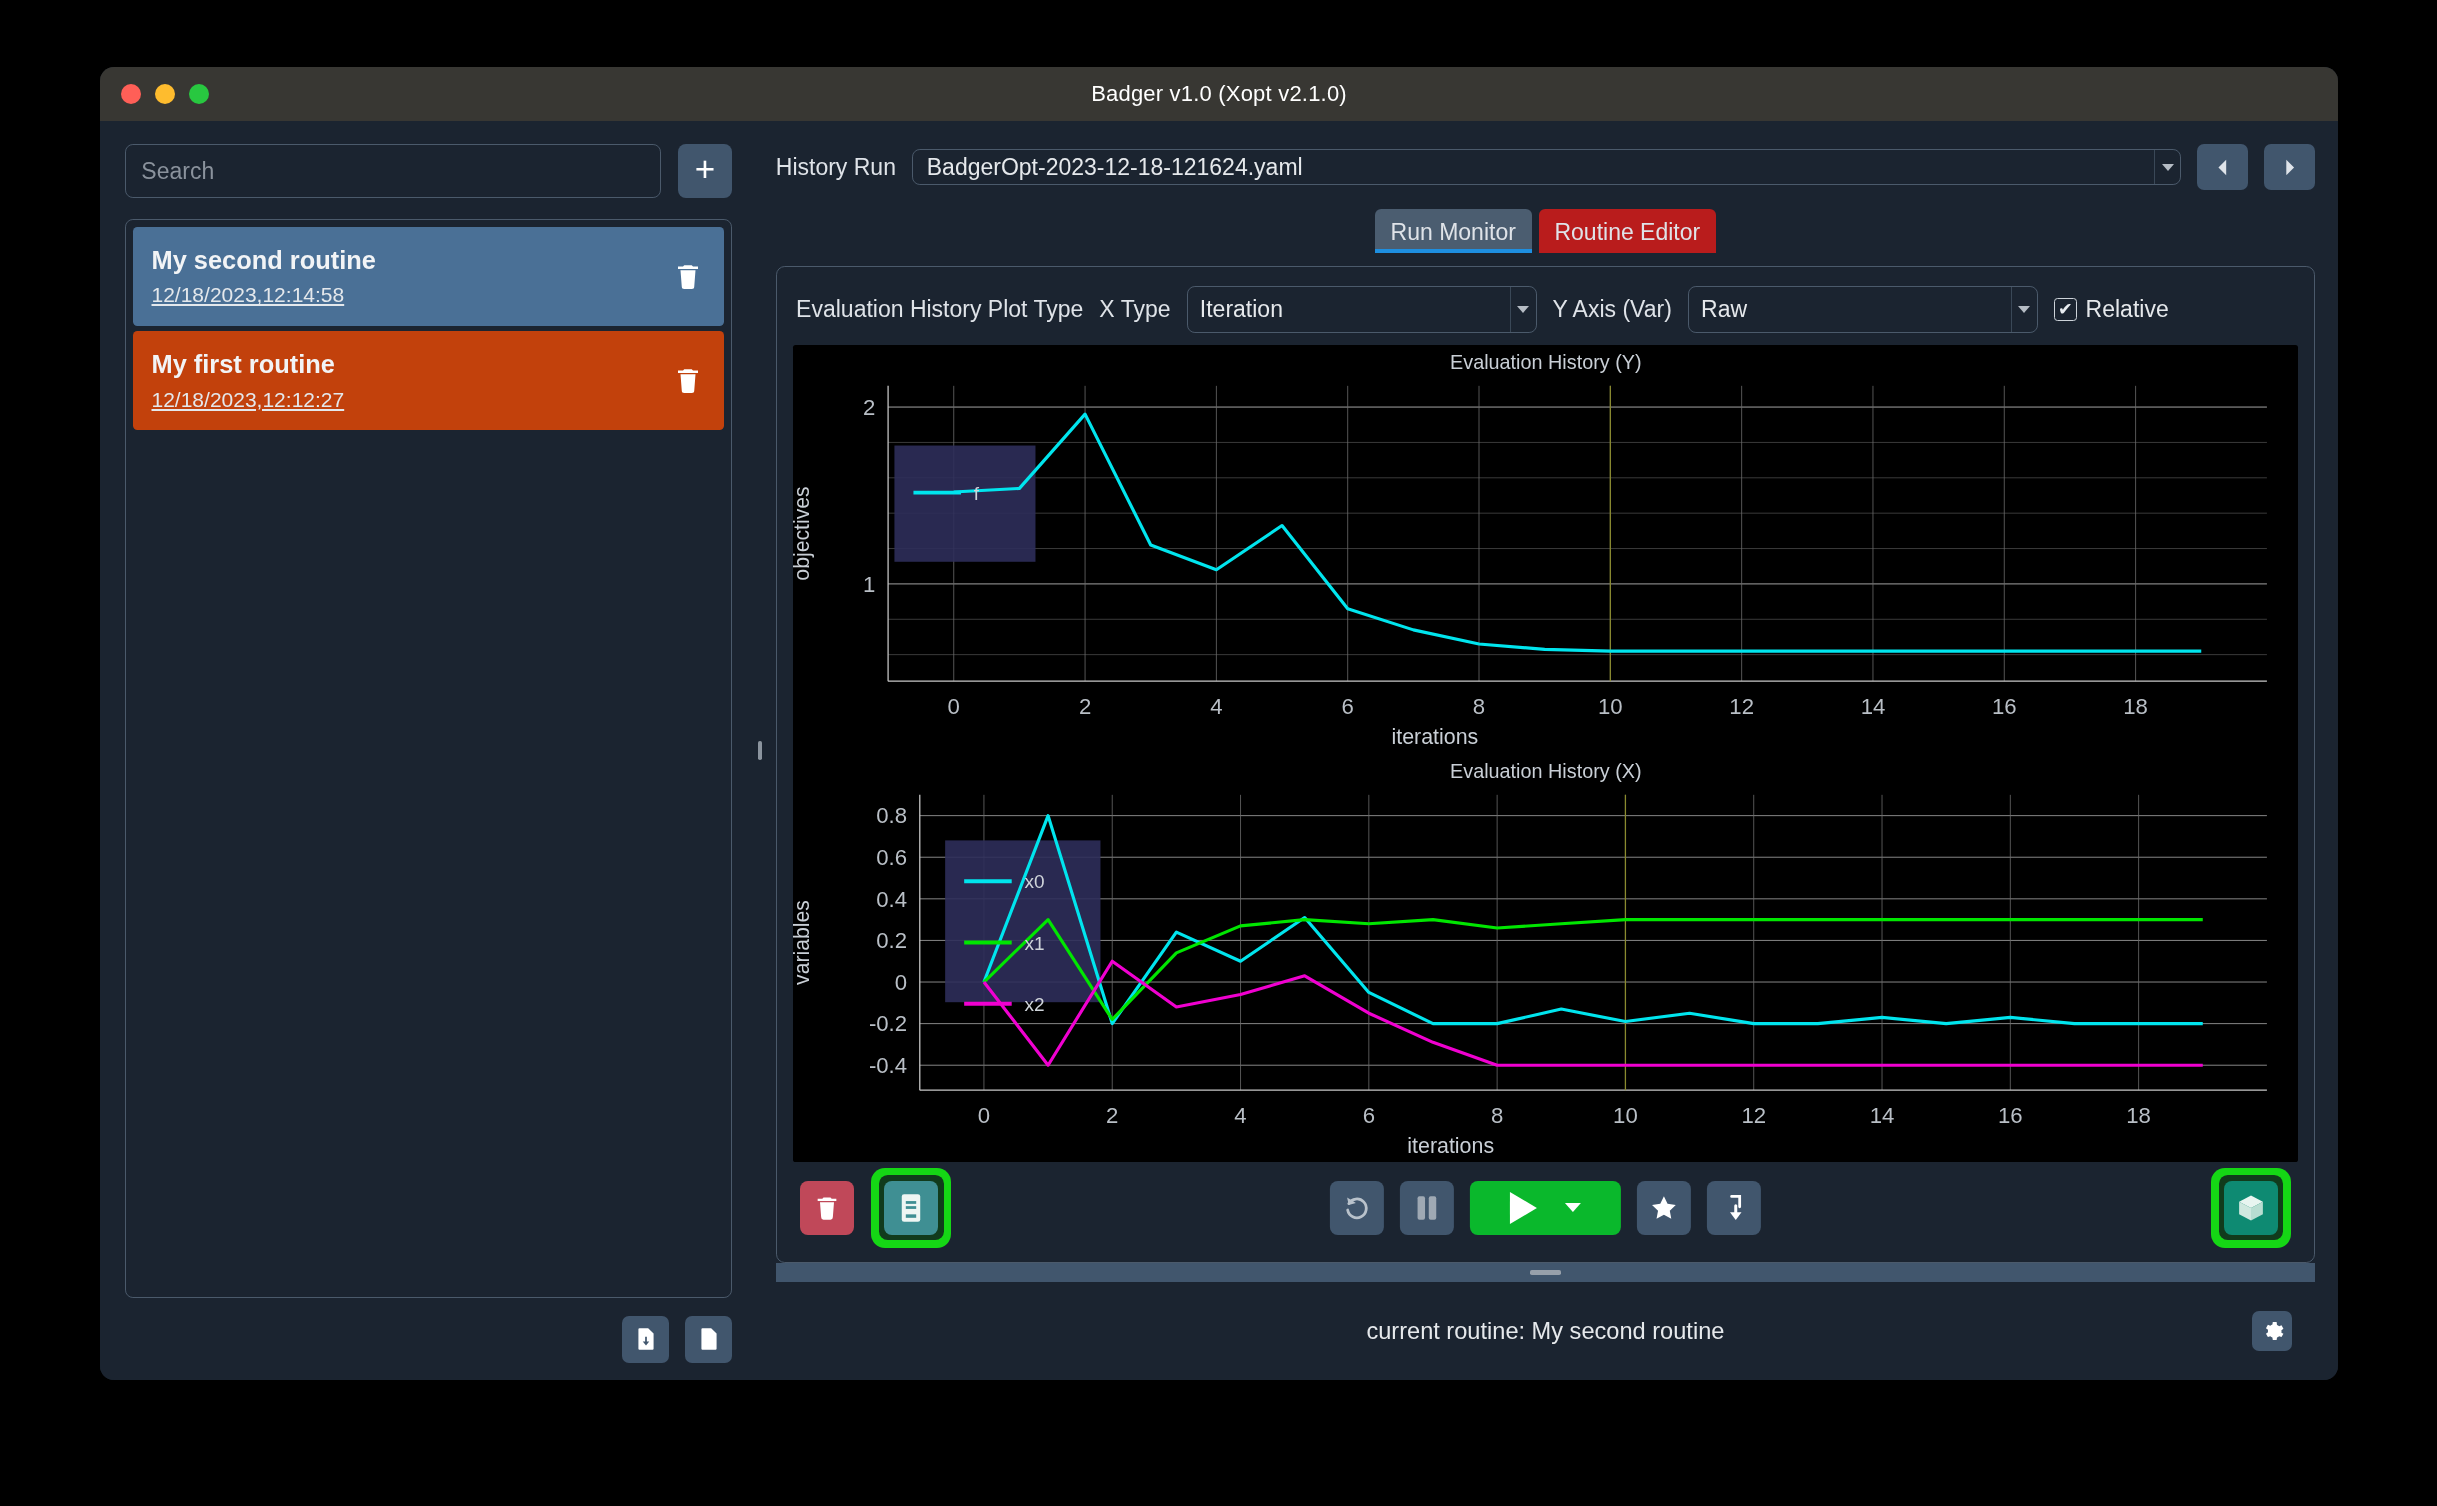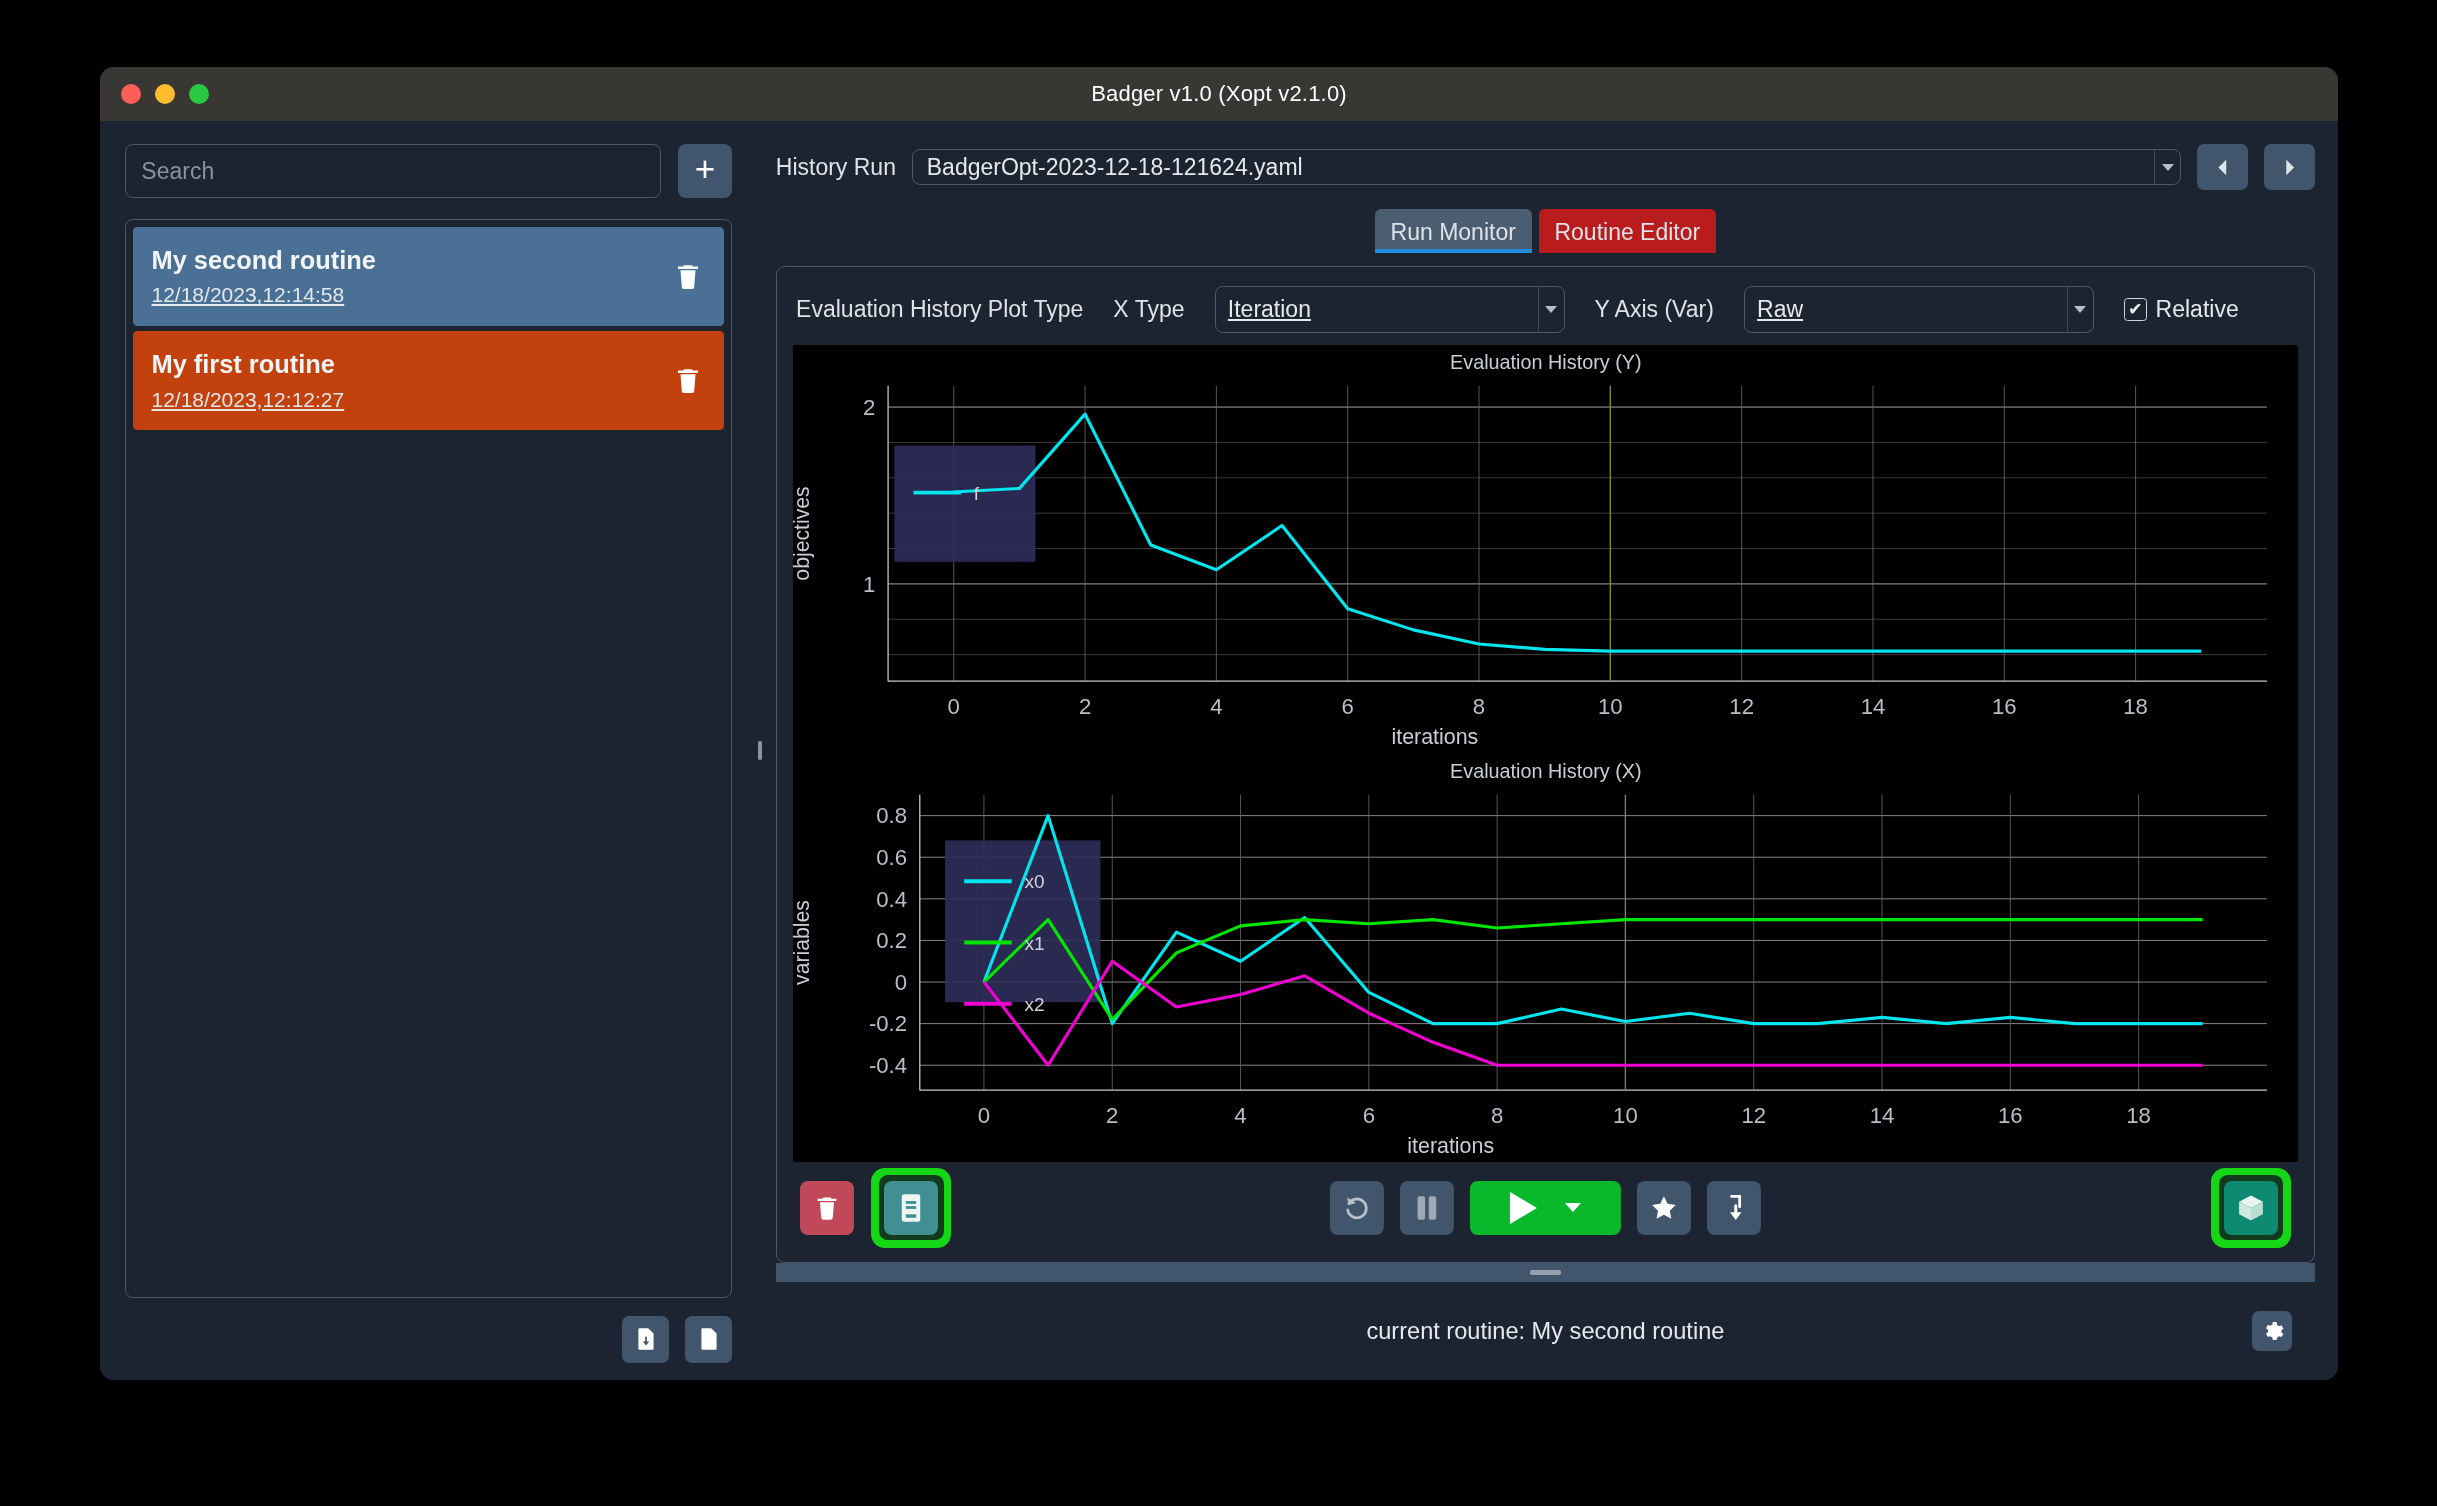--- a/index.html
+++ b/index.html
@@ -172,35 +172,35 @@
   #monitor-card {
     margin-top: 12.3px;
     flex: 1; min-height: 0;
     background: #1b2430;
     border: 0.9px solid #4b5a6b;
     border-radius: 8.8px;
     padding: 14px 15.8px 8.8px 15.8px;
     display: flex; flex-direction: column;
   }
 
-  #controls-row { display: flex; align-items: center; gap: 30px; padding: 5.3px 3.5px 12.3px 3.5px; }
+  #controls-row { display: flex; align-items: center; gap: 16px; padding: 5.3px 3.5px 12.3px 3.5px; }
   .ctrl-label { color: #dfe3e8; font-size: 23px; white-space: nowrap; }
   .ctrl-combo {
     height: 47px;
     background: #1b2430;
     border: 0.9px solid #4b5a6b;
     border-radius: 7.9px;
     display: flex; align-items: center;
     padding-left: 12.3px;
     color: #e6e9ec; font-size: 23px;
     cursor: pointer;
   }
   #xaxis-combo { width: 350px; }
   #yaxis-combo { width: 350px; }
-  .ctrl-combo .combo-value { flex: 1; text-decoration: underline; }
+  .ctrl-combo .combo-value { flex: 1; }
   #relative-wrap { display: flex; align-items: center; gap: 8.8px; cursor: pointer; }
   .checkbox {
     width: 23px; height: 23px;
     border: 1.8px solid #cdd3d9; border-radius: 3.5px;
     display: flex; align-items: center; justify-content: center;
     color: #e9edf1; font-size: 17.5px; line-height: 1;
   }
   #relative-label { color: #e6e9ec; font-size: 23px; }
 
   

